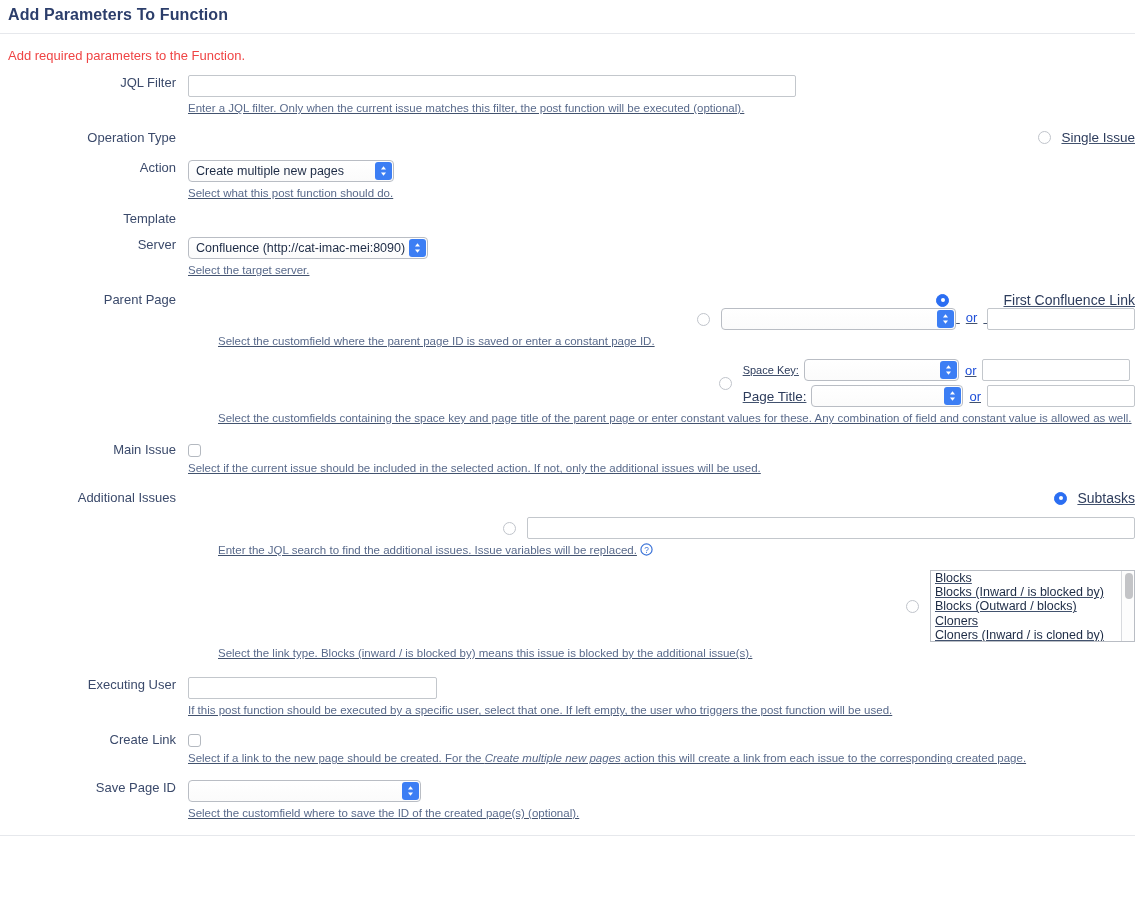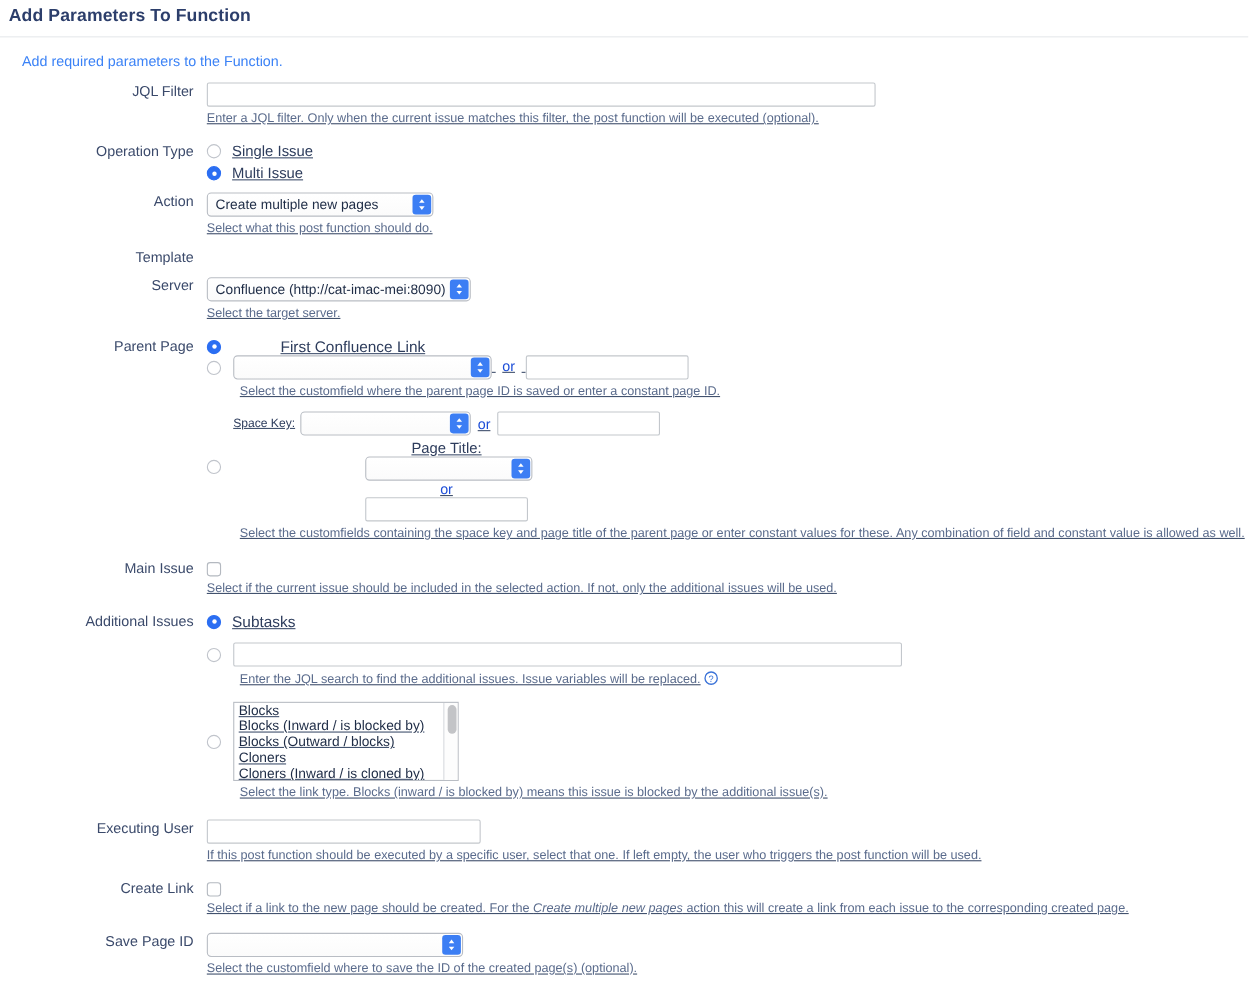--- a/index.html
+++ b/index.html
@@ -18,22 +18,22 @@
     font-size: 16px;
     font-weight: bold;
     color: #2c3e6b;
     padding: 6px 0 9px 8px;
     letter-spacing: .1px;
   }
   .title-rule { height: 1px; background: #e6e8ec; width: 1135px; }
 
   .intro {
     font-size: 13px;
-    color: #3b82f6;
-    padding: 14px 0 12px 20px;
+    color: #ef4444;
+    padding: 14px 0 12px 8px;
   }
 
   
   .frow { display: flex; align-items: flex-start; width: 1135px; }
   .flabel {
     width: 188px;
     min-width: 188px;
     text-align: right;
     padding-right: 12px;
     font-size: 13px;
@@ -128,21 +128,21 @@
   
   .cbox {
     width: 13px; height: 13px;
     border: 1px solid #b4b9c0;
     border-radius: 3px;
     background: #fff;
     display: inline-block;
     vertical-align: middle;
   }
 
-  .optrow { display: flex; align-items: center; }
+  .optrow { display: flex; align-items: center; justify-content: flex-end; }
   .optrow .rlabel {
     margin-left: 10px;
     font-size: 13.5px;
     color: #2d3c5c;
   }
   .orword { font-size: 13px; color: #1d4ed8; margin: 0 6px; }
 
   
   .listbox {
     width: 205px;
@@ -212,24 +212,20 @@
   </div>
 
   <div class="sp-14"></div>
 
   <div class="frow">
     <div class="flabel">Operation Type</div>
     <div class="field">
       <div class="optrow" style="margin-bottom:5px;">
         <span class="radio"></span>
         <span class="rlabel">Single Issue</span>
-      </div>
-      <div class="optrow">
-        <span class="radio on"></span>
-        <span class="rlabel">Multi Issue</span>
       </div>
     </div>
   </div>
 
   <div class="sp-10"></div>
 
   <div class="frow">
     <div class="flabel">Action</div>
     <div class="field">
       <div class="sel" style="width:206px;">
@@ -310,21 +306,21 @@
               <span class="arrows">
                 <svg width="9" height="14" viewBox="0 0 9 14">
                     <path d="M4.5 2.2 L7 5.4 L2 5.4 Z" fill="#ffffff"></path>
                     <path d="M4.5 11.8 L2 8.6 L7 8.6 Z" fill="#ffffff"></path>
                   </svg>
               </span>
             </span>
             <span class="orword">or</span>
             <input class="txt" style="width: 148px;" value="">
           </div>
-          <div style="display:flex; align-items:center;flex-direction:column;">
+          <div style="display:flex; align-items:center;">
             <span style="font-size:13.5px;color:#2d3c5c;">Page Title:</span>
             <span class="sel" style="width:152px; margin-left:5px;">
               <span class="seltext"></span>
               <span class="arrows">
                 <svg width="9" height="14" viewBox="0 0 9 14">
                     <path d="M4.5 2.2 L7 5.4 L2 5.4 Z" fill="#ffffff"></path>
                     <path d="M4.5 11.8 L2 8.6 L7 8.6 Z" fill="#ffffff"></path>
                   </svg>
               </span>
             </span>

